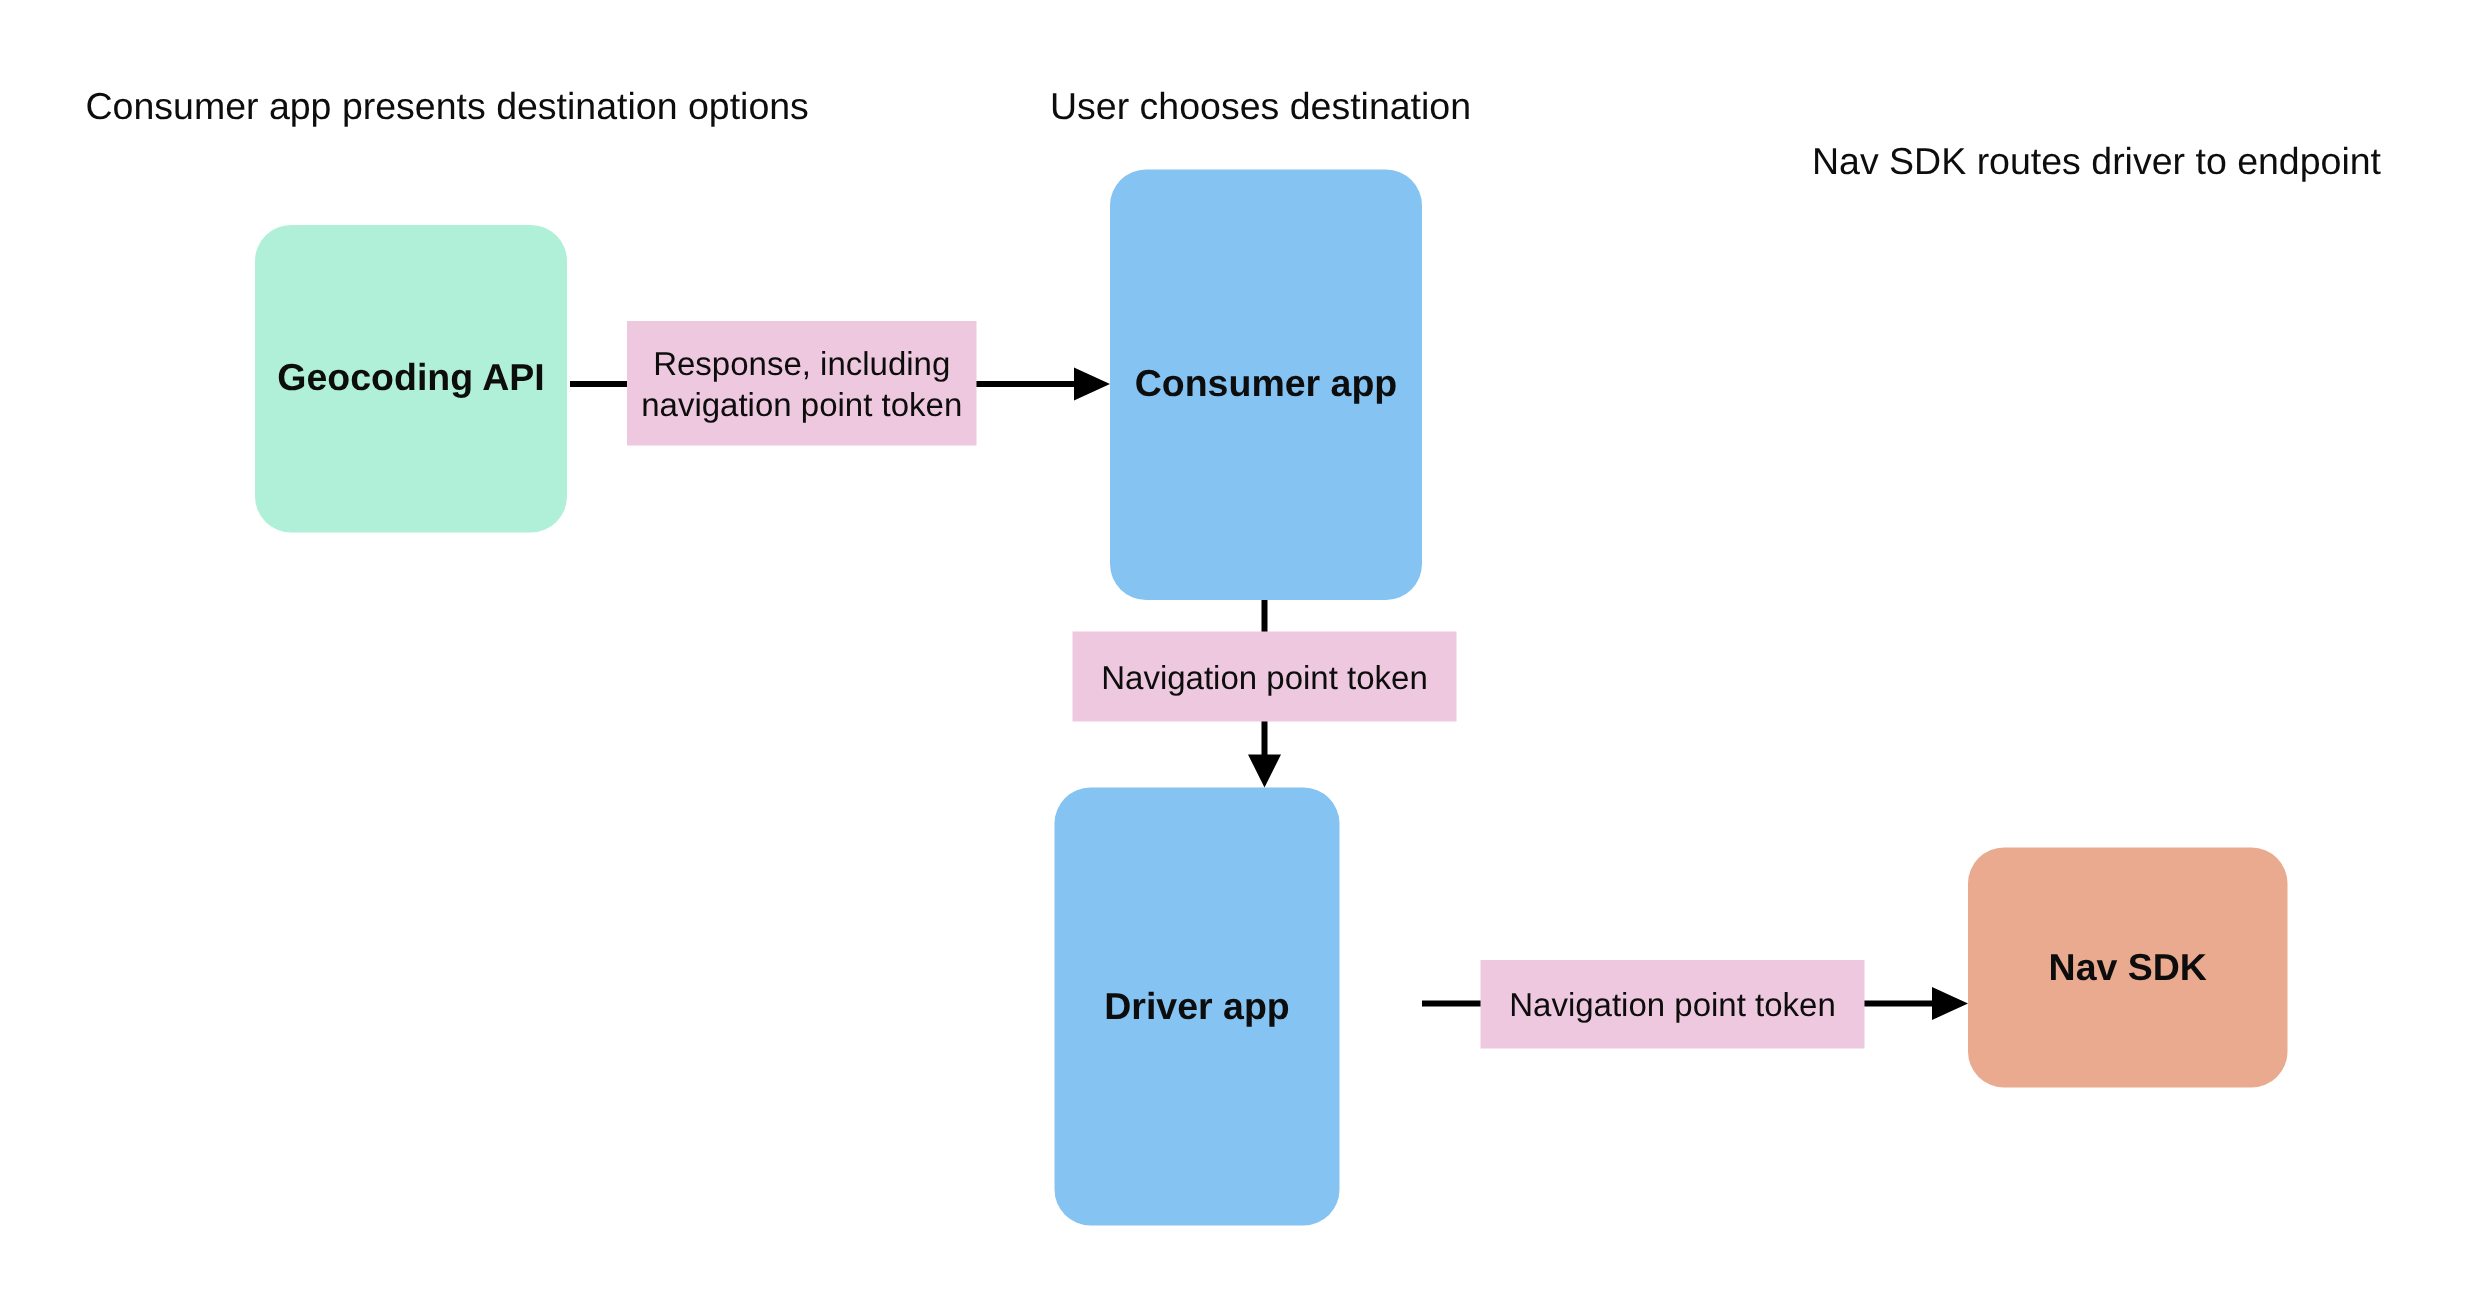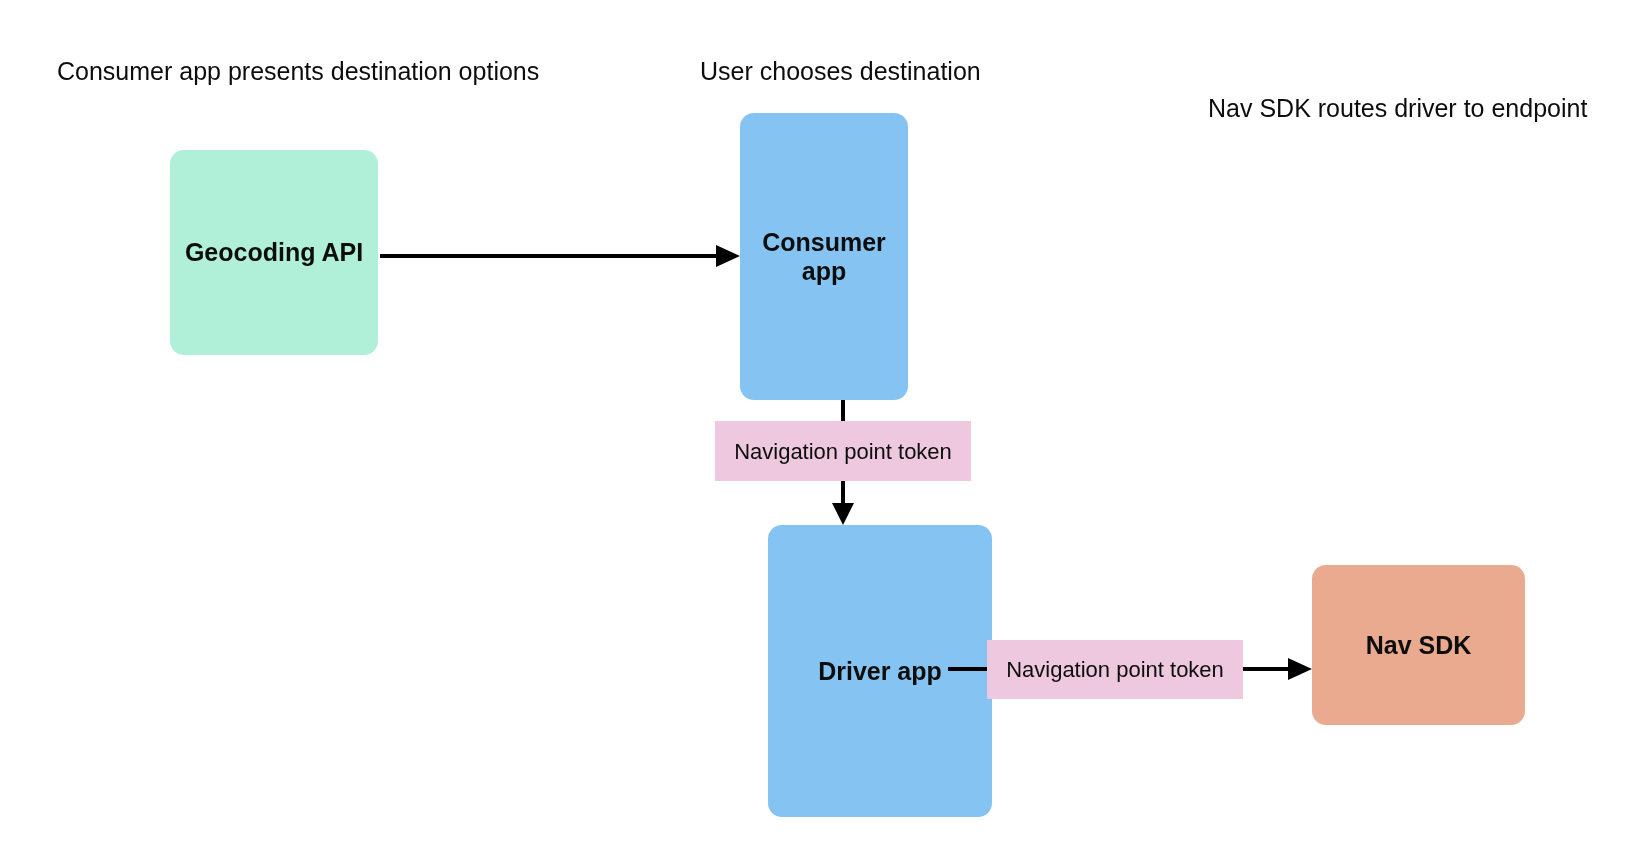--- a/index.html
+++ b/index.html
@@ -24,34 +24,34 @@
     font-weight: 400;
     white-space: nowrap;
     color: #0d0d0d;
   }
   .hdr-1 { left: 57px; }
   .hdr-2 { left: 700px; }
   .hdr-3 { left: 1208px; margin-top: 37px; }
 
   .node {
     position: absolute;
-    border-radius: 14px;
+    border-radius: 24px;
     display: flex;
     align-items: center;
     justify-content: center;
     text-align: center;
   }
   .node .node-label {
     font-size: 25px;
     font-weight: 700;
     color: #0d0d0d;
   }
   .node-geocoding { left: 170px; top: 150px; width: 208px; height: 205px; }
-  .node-consumer  { left: 740px; top: 113px; width: 168px; height: 287px; }
-  .node-driver    { left: 768px; top: 525px; width: 224px; height: 292px; }
+  .node-consumer  { left: 740px; top: 113px; width: 208px; height: 287px; }
+  .node-driver    { left: 703px; top: 525px; width: 190px; height: 292px; }
   .node-navsdk    { left: 1312px; top: 565px; width: 213px; height: 160px; }
 
   .edge-line {
     position: absolute;
     background: #000000;
     z-index: 1;
   }
   .line-1 { left: 380px; top: 254px; width: 338px; height: 4px; }
   .line-2 { left: 841px; top: 400px; width: 4px; height: 105px; }
   .line-3 { left: 948px; top: 667px; width: 342px; height: 4px; }
@@ -113,20 +113,21 @@
   <div class="node node-driver" style="background-color: rgb(133, 196, 242);">
     <span class="node-label">Driver app</span>
   </div>
 
   <div class="node node-navsdk" style="background-color: rgb(233, 170, 143);">
     <span class="node-label">Nav SDK</span>
   </div>
 
   <div class="edge-line line-1"></div>
   <div class="arrowhead right ah-1"></div>
+  <div class="edge-label elabel-1" style="background-color: rgb(237, 200, 222);">Response, including navigation point token</div>
 
   <div class="edge-line line-2"></div>
   <div class="arrowhead down ah-2"></div>
   <div class="edge-label elabel-2" style="background-color: rgb(237, 200, 222);">Navigation point token</div>
 
   <div class="edge-line line-3"></div>
   <div class="arrowhead right ah-3"></div>
   <div class="edge-label elabel-3" style="background-color: rgb(237, 200, 222);">Navigation point token</div>
 
 </div>

